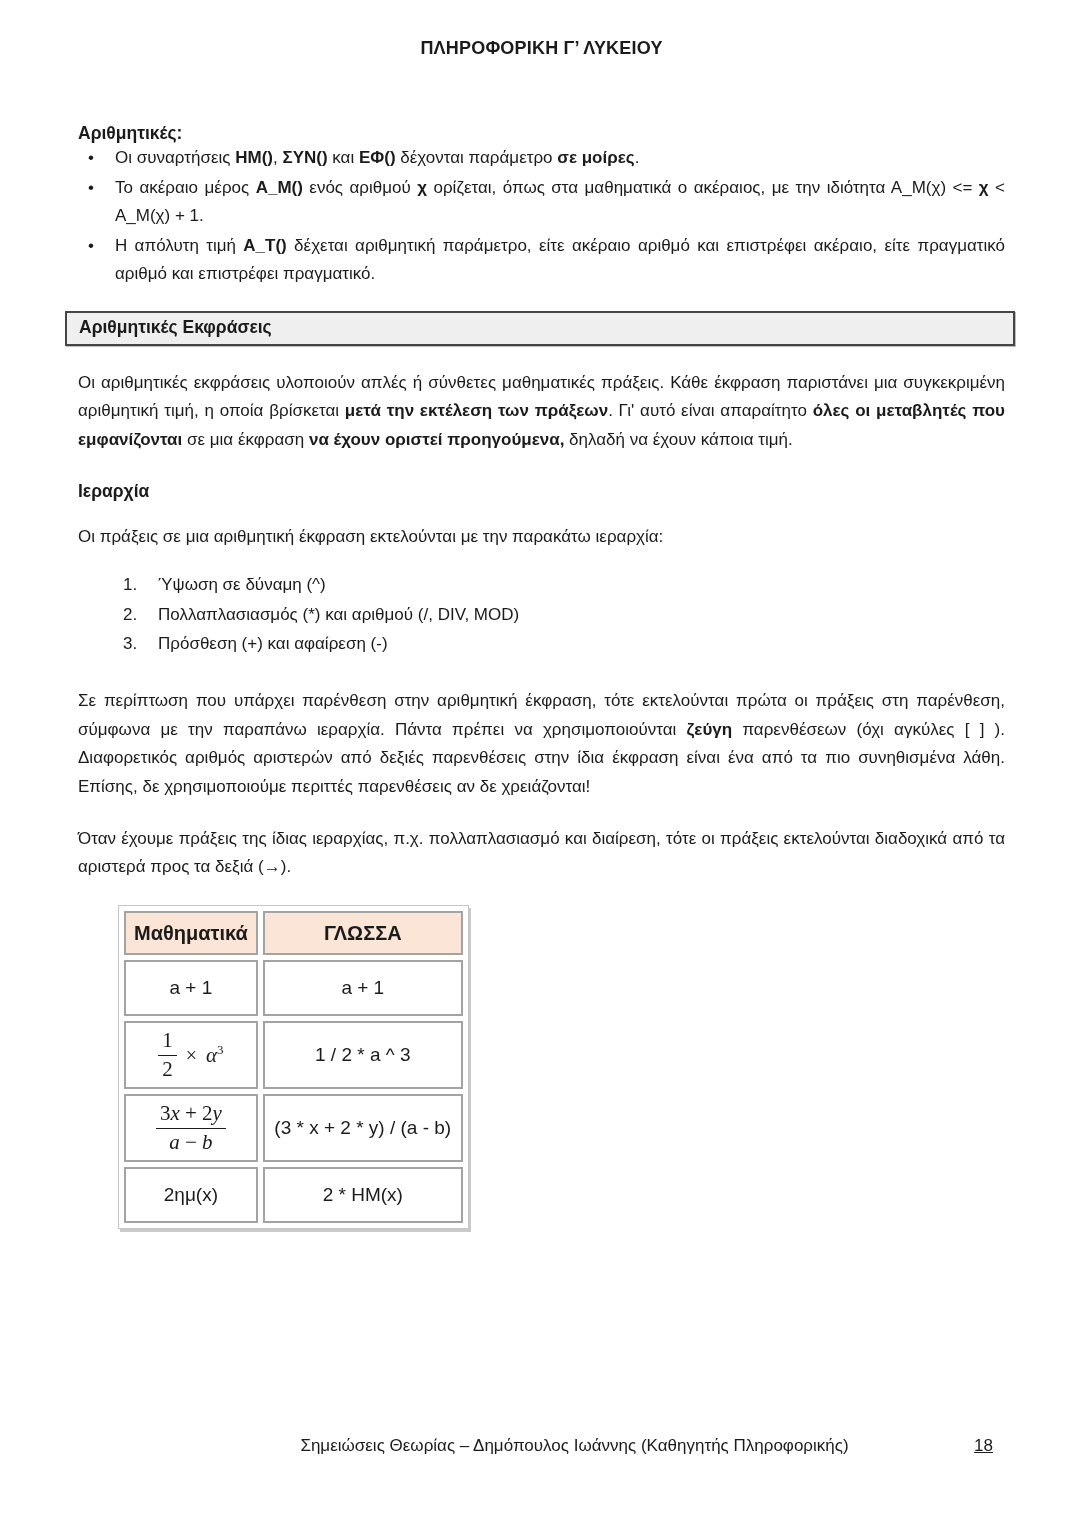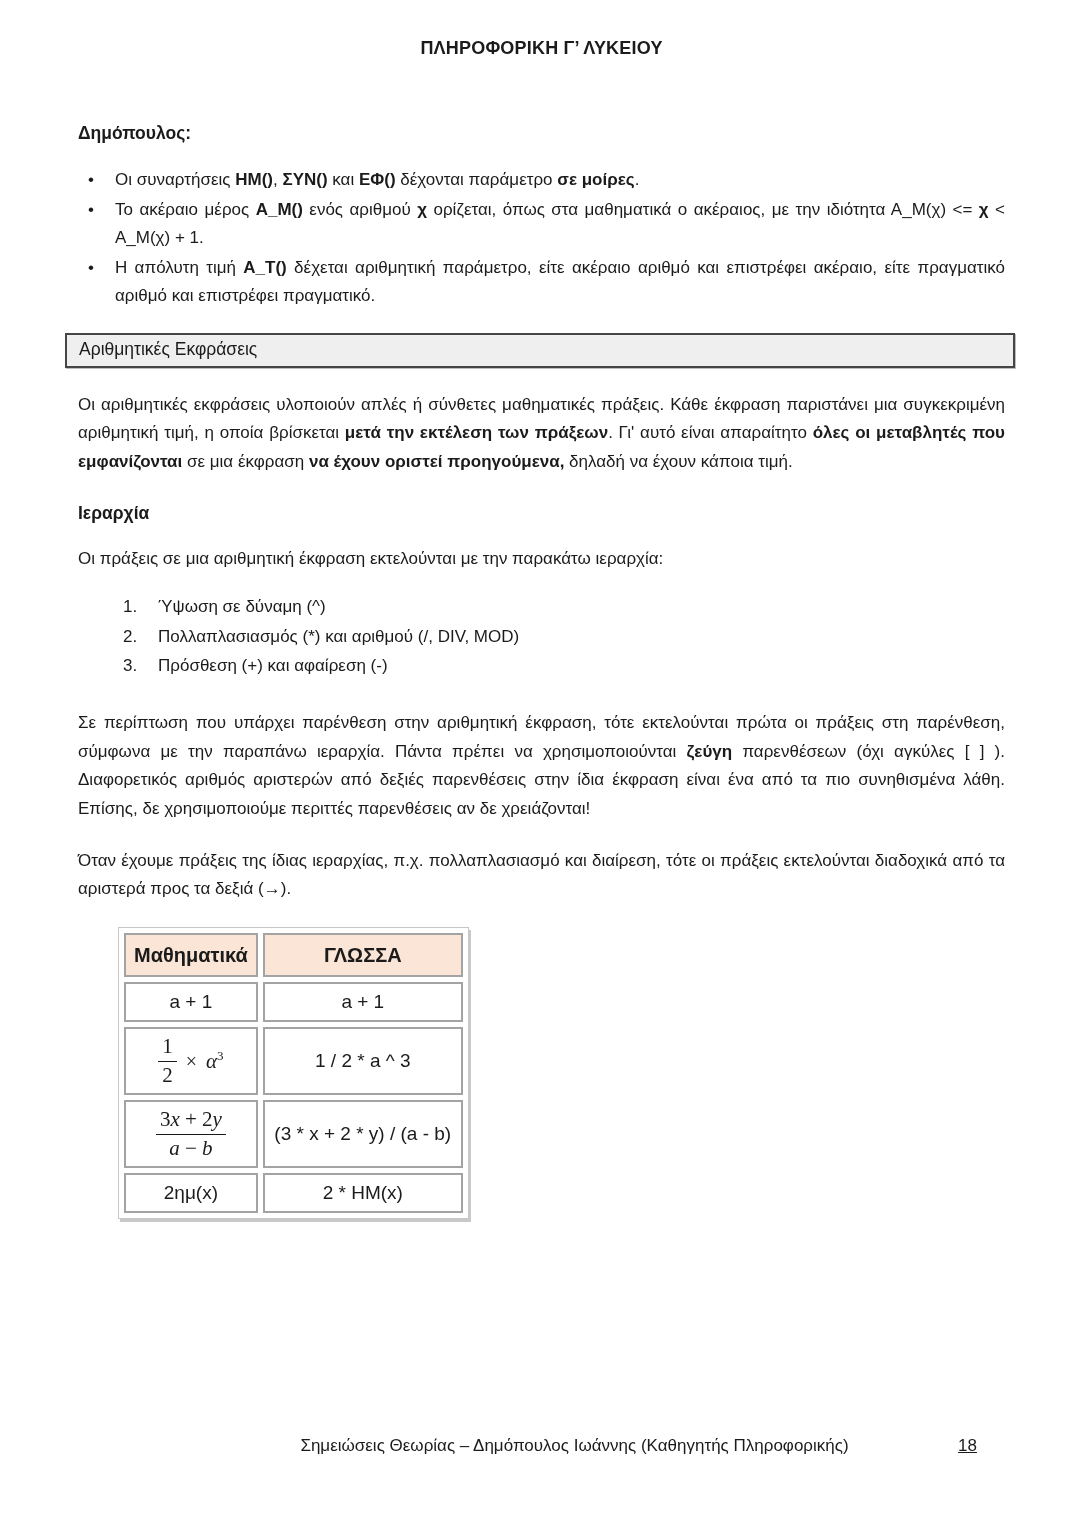--- a/index.html
+++ b/index.html
@@ -18,42 +18,42 @@
   .doc-title {
     text-align: center;
     font-weight: 700;
     font-size: 18px;
     letter-spacing: 0.2px;
   }
 
   .h-bold { font-weight: 700; font-size: 17.5px; }
   .mt-notes { margin-top: 64px; }
 
-  .bullets { list-style: none; margin-top: 22px; }
+  .bullets { list-style: none; }
   .bullets li {
     position: relative;
     padding-left: 37px;
     text-align: justify;
     line-height: 28.5px;
     margin-bottom: 1px;
   }
   .bullets li::before {
     content: "•";
     position: absolute;
     left: 10px;
     top: 0;
     font-size: 17px;
   }
 
   .section-box {
     margin: 22px -10px 0 -13px;
     border: 2px solid var(--section-box-border, #454545);
     background: var(--section-box-bg, #efefef);
     padding: 4px 12px 6px 12px;
-    font-weight: 400;
+    font-weight: 700;
     font-size: 17.5px;
     box-shadow: 1px 1px 0 #bdbdbd;
   }
 
   p.body-par {
     margin-top: 23px;
     text-align: justify;
     line-height: 28.7px;
   }
   .b { font-weight: 700; }
@@ -83,21 +83,21 @@
     padding: 6px 8px;
   }
   .ex-table th {
     background: var(--table-header-bg, #fbe5d6);
     font-weight: 700;
     font-size: 20px;
     height: 44px;
   }
   .ex-table th.col-math { width: 132px; }
   .ex-table th.col-glossa { width: 200px; }
-  .ex-table td { font-size: 19px; height: 40px; background: #ffffff; }
+  .ex-table td { font-size: 19px; height: 56px; background: #ffffff; }
   .ex-table tr.tall td { height: 66px; }
   .flexcell { display: flex; align-items: center; justify-content: center; gap: 9px; }
   .frac {
     display: inline-flex;
     flex-direction: column;
     align-items: center;
     font-family: "Liberation Serif", serif;
     font-size: 21px;
     line-height: 1.12;
   }
@@ -108,30 +108,30 @@
   .pow sup { font-size: 13px; }
 
   .doc-footer {
     position: absolute;
     top: 1432px;
     left: 78px;
     right: 75px;
     line-height: 28px;
   }
   .footer-text { display: block; text-align: center; padding-left: 66px; }
-  .page-number { position: absolute; right: 28px; top: 0; text-decoration: underline; }
+  .page-number { position: absolute; right: 12px; top: 0; text-decoration: underline; }
 </style>
 </head>
 <body>
 
 <div class="content">
 
   <div class="doc-title">ΠΛΗΡΟΦΟΡΙΚΗ Γ’ ΛΥΚΕΙΟΥ</div>
 
-  <div class="h-bold mt-notes">Δημόπουλος:</div>
+  <div class="h-bold mt-notes">Αριθμητικές:</div>
 
   <ul class="bullets">
     <li><span><span>Οι συναρτήσεις </span><span class="b">ΗΜ()</span><span>, </span><span class="b">ΣΥΝ()</span><span> και </span><span class="b">ΕΦ()</span><span> δέχονται παράμετρο </span><span class="b">σε μοίρες</span><span>.</span></span></li>
     <li><span><span>Το ακέραιο μέρος </span><span class="b">Α_Μ()</span><span> ενός αριθμού </span><span class="b">χ</span><span> ορίζεται, όπως στα μαθηματικά ο ακέραιος, με την ιδιότητα Α_Μ(χ) &lt;= </span><span class="b">χ</span><span> &lt; Α_Μ(χ) + 1.</span></span></li>
     <li><span><span>Η απόλυτη τιμή </span><span class="b">Α_Τ()</span><span> δέχεται αριθμητική παράμετρο, είτε ακέραιο αριθμό και επιστρέφει ακέραιο, είτε πραγματικό αριθμό και επιστρέφει πραγματικό.</span></span></li>
   </ul>
 
   <div class="section-box">
     <span>Αριθμητικές Εκφράσεις</span>
   </div>

